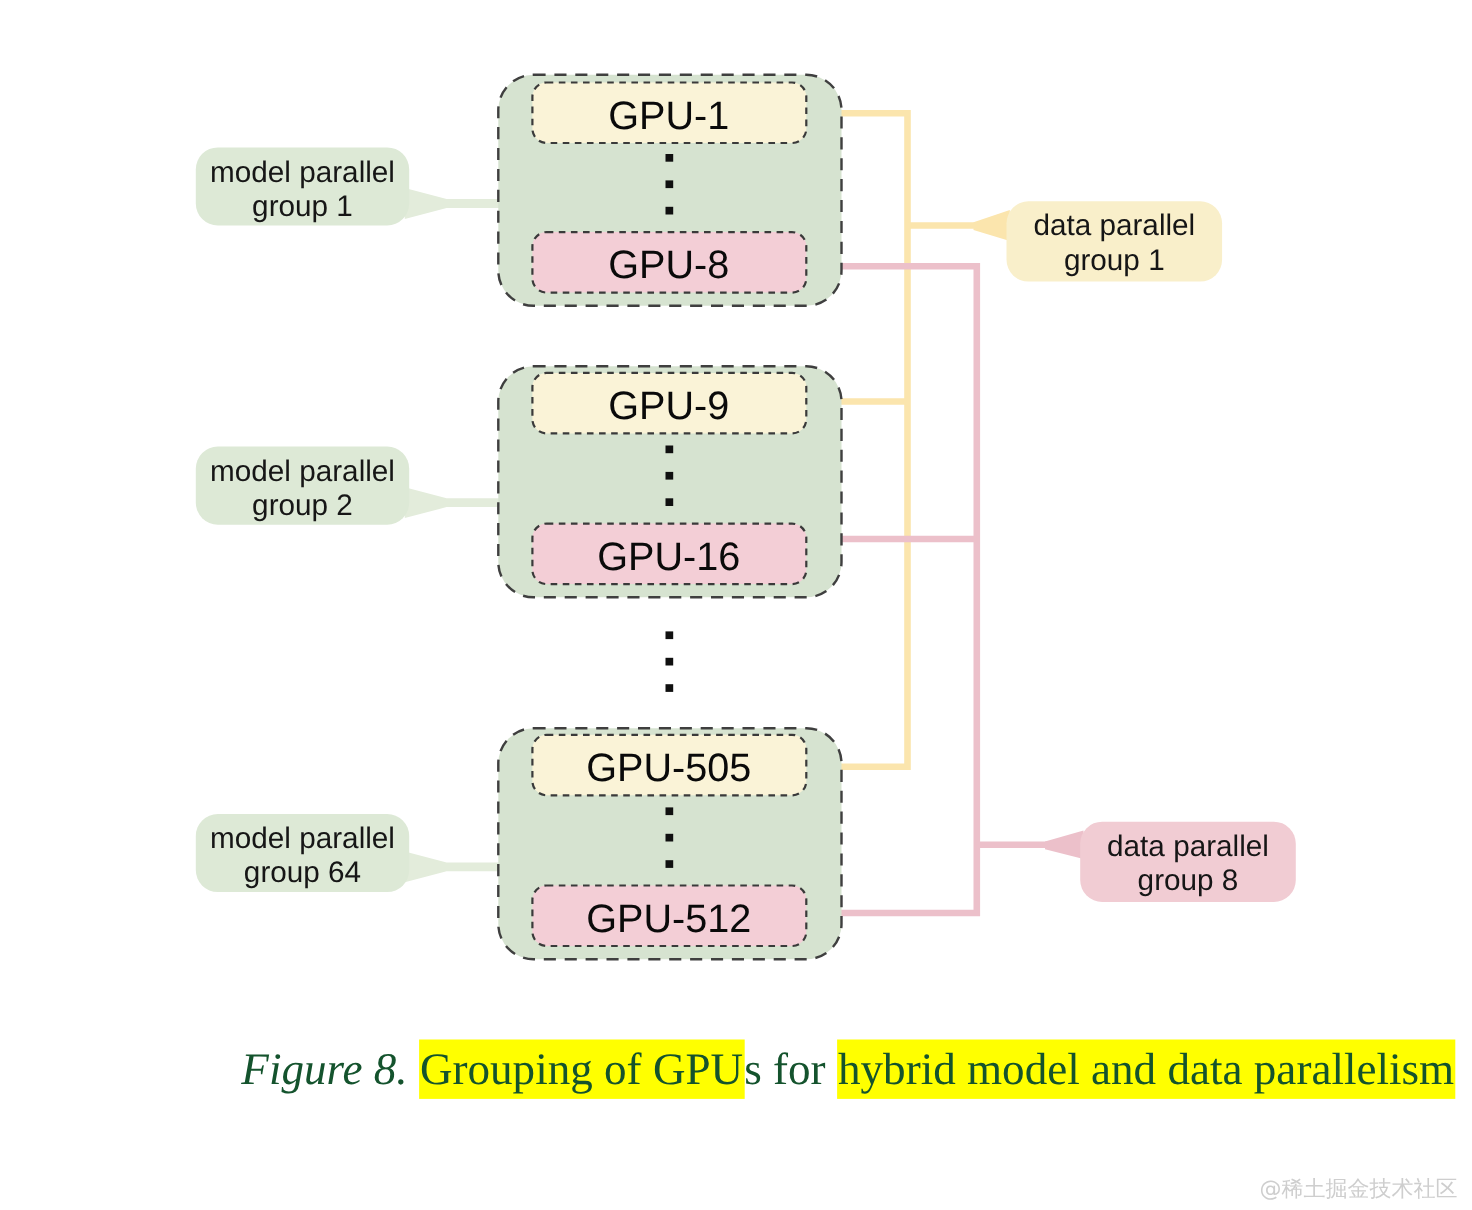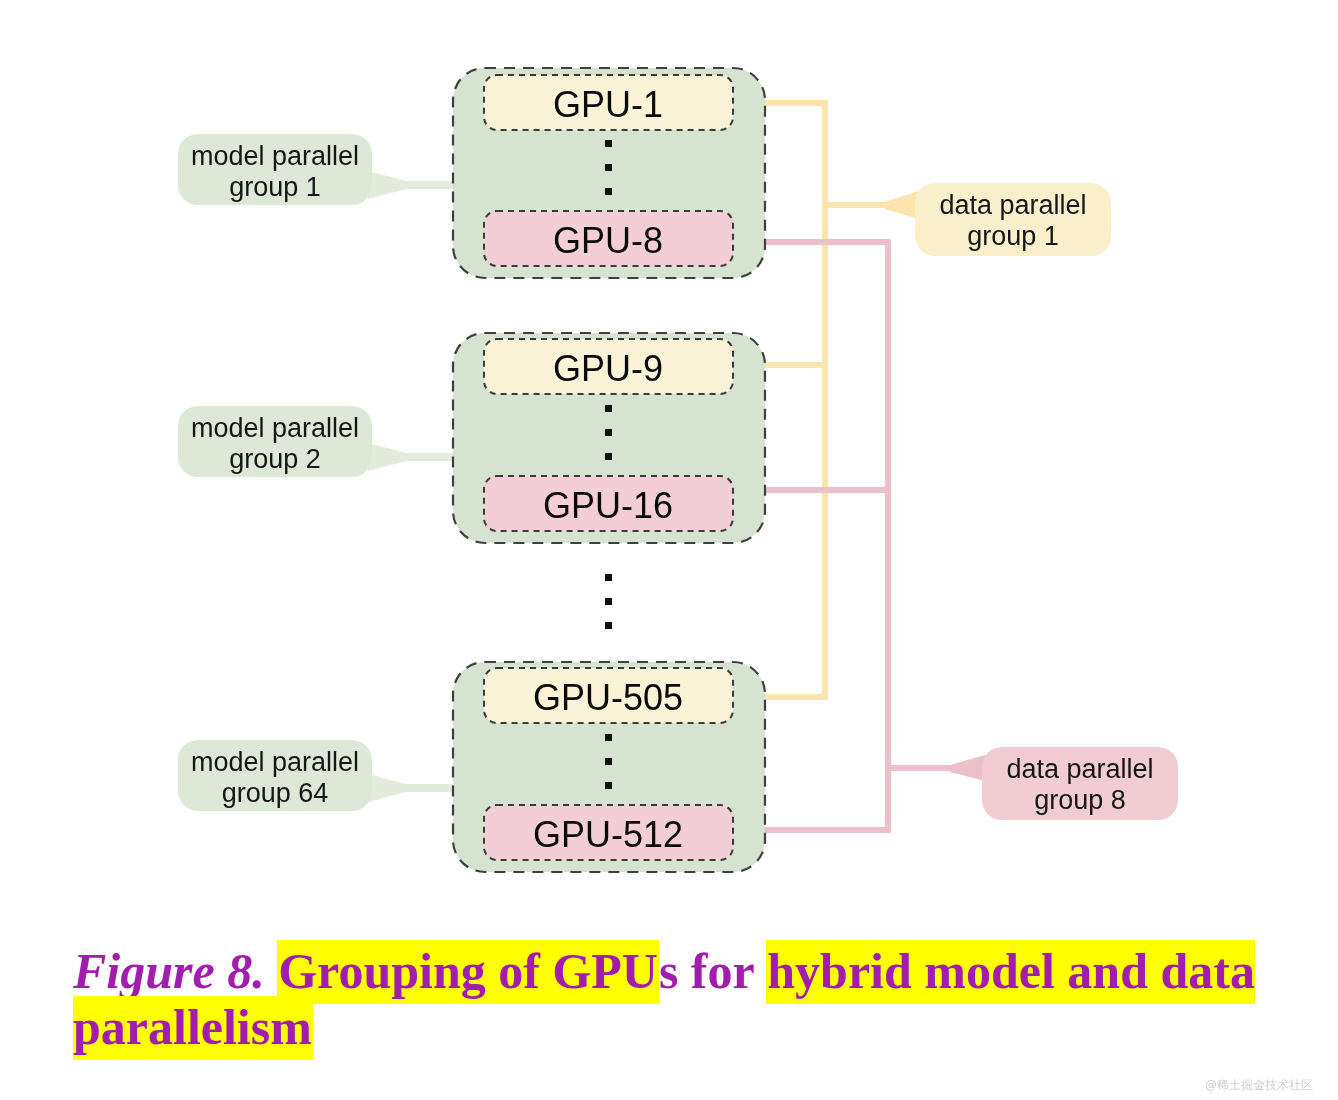--- a/index.html
+++ b/index.html
@@ -3,20 +3,21 @@
 <meta charset="utf-8">
 <style>
   html, body { margin: 0; padding: 0; background: #ffffff; }
   .page {
     position: relative;
     width: 1338px;
     height: 1100px;
     background: #ffffff;
     overflow: hidden;
     font-family: "Liberation Sans", sans-serif;
+    text-align: right;
   }
   .diagram { position: absolute; top: 0; left: 0; }
 
   
   .yline  { stroke: #fbe5ad; stroke-width: 6; fill: none; }
   .pline  { stroke: #ecc0ca; stroke-width: 6; fill: none; }
   .ytab   { fill: #fbe5ad; }
   .ptab   { fill: #ecc0ca; }
   .gtab   { fill: #e3ecdb; }
   .groupbox {
@@ -42,38 +43,37 @@
     font-size: 27px; fill: #161616; text-anchor: middle;
   }
   .dot { fill: #101010; }
 
   
   .caption {
     position: absolute;
     left: 73px; top: 943px;
     width: 1250px;
     font-family: "Liberation Serif", serif;
-    font-size: 50px;
+    font-size: 41px;
     line-height: 56px;
-    color: #a21caf;
-    font-weight: bold;
+    color: #14532d;
   }
   .caption .figlabel { font-style: italic; }
   .caption mark {
     background: #ffff00;
     color: inherit;
     padding: 3px 1px 5px 1px;
   }
 
   
   .watermark {
     position: absolute;
-    right: 25px; bottom: 6px;
+    right: 13px; bottom: 6px;
     font-family: "DejaVu Sans", sans-serif;
-    font-size: 12px;
+    font-size: 20px;
     color: #cecece;
     margin-top: 36px;
   }
 </style>
 </head>
 <body>
 
 <div class="page">
 
   <svg class="diagram" width="1338" height="938" viewBox="0 0 1338 938">

